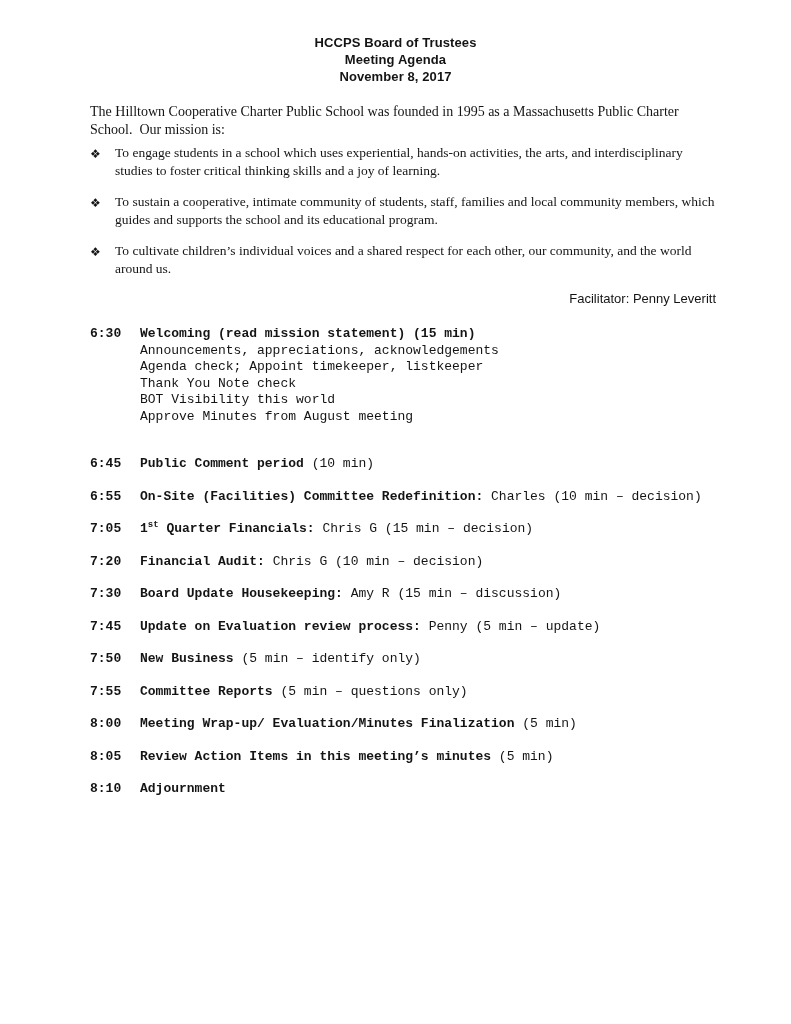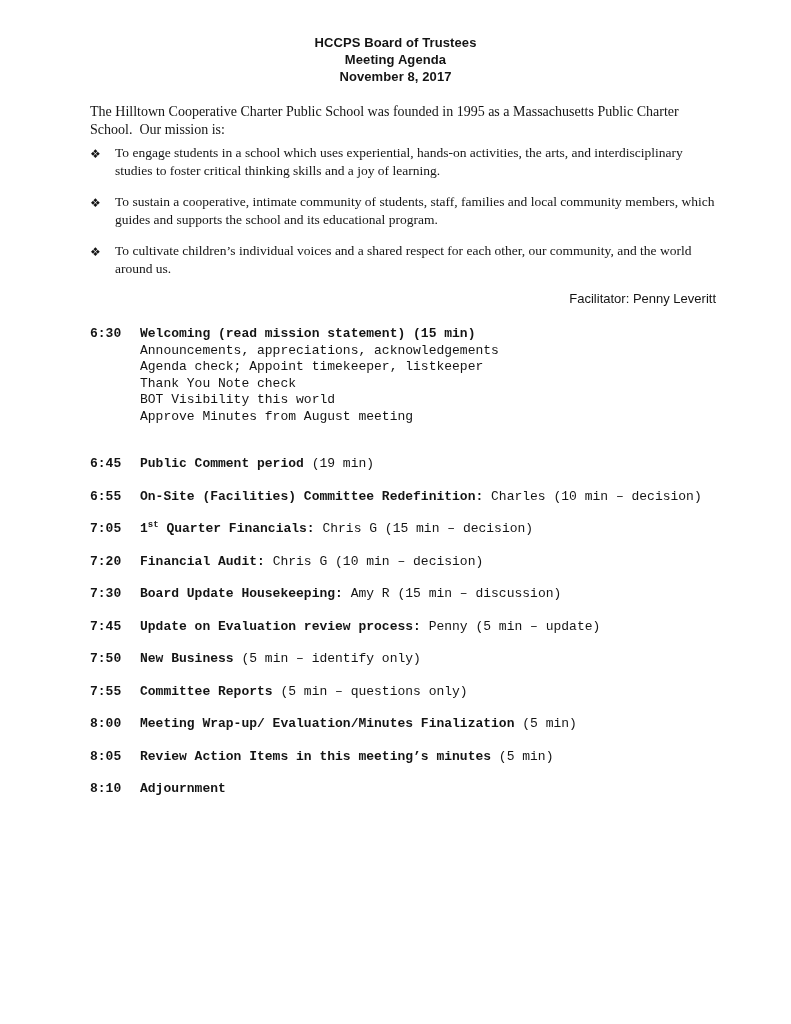--- a/index.html
+++ b/index.html
@@ -118,21 +118,21 @@
         <div class="subline">Agenda check; Appoint timekeeper, listkeeper</div>
         <div class="subline">Thank You Note check</div>
         <div class="subline">BOT Visibility this world</div>
         <div class="subline">Approve Minutes from August meeting</div>
       </div>
     </div>
 
     <div class="row extra-gap">
       <div class="time">6:45</div>
       <div class="content">
-        <span class="bold">Public Comment period</span><span> (19 min)</span>
+        <span class="bold">Public Comment period</span><span> (10 min)</span>
       </div>
     </div>
 
     <div class="row">
       <div class="time">6:55</div>
       <div class="content">
         <span class="bold">On-Site (Facilities) Committee Redefinition:</span><span> Charles (10 min – decision)</span>
       </div>
     </div>
 

